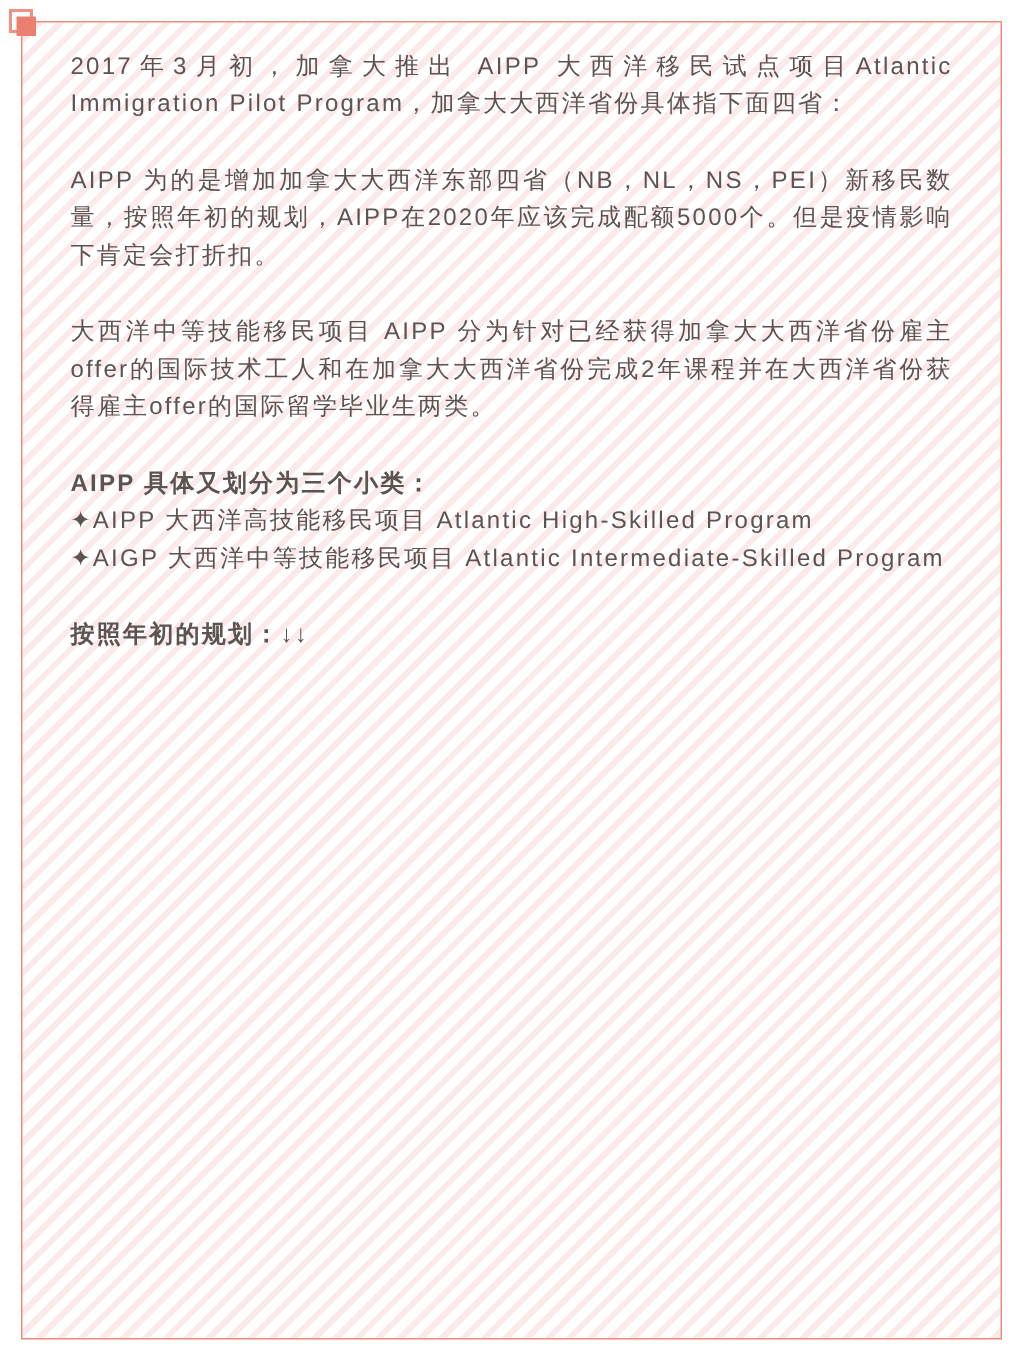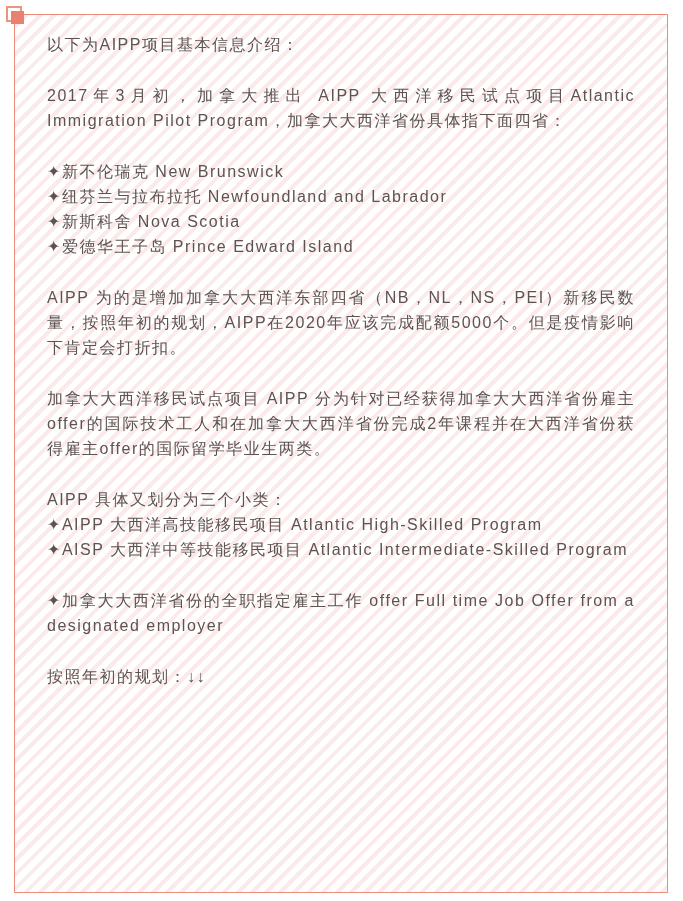--- a/index.html
+++ b/index.html
@@ -58,54 +58,46 @@
     color: #5d5351;
     text-align: justify;
   }
   .card .tight p {
     margin: 0;
   }
   .card .tight {
     margin: 0 0 26px 0;
   }
   .bold {
-    font-weight: normal;
+    font-weight: bold;
   }
 </style>
 </head>
 <body>
 
 <div class="page">
 
   <div class="corner-outline"></div>
   <div class="corner-fill"></div>
 
   <div class="card">
 
-    <p>以下为AIPP项目基本信息介绍：</p>
 
     <p>2017年3月初，加拿大推出 AIPP 大西洋移民试点项目Atlantic Immigration Pilot Program，加拿大大西洋省份具体指下面四省：</p>
 
-    <div class="tight">
-      <p>✦新不伦瑞克 New Brunswick</p>
-      <p>✦纽芬兰与拉布拉托 Newfoundland and Labrador</p>
-      <p>✦新斯科舍 Nova Scotia</p>
-      <p>✦爱德华王子岛 Prince Edward Island</p>
-    </div>
 
     <p>AIPP 为的是增加加拿大大西洋东部四省（NB，NL，NS，PEI）新移民数量，按照年初的规划，AIPP在2020年应该完成配额5000个。但是疫情影响下肯定会打折扣。</p>
 
-    <p>加拿大大西洋移民试点项目 AIPP 分为针对已经获得加拿大大西洋省份雇主offer的国际技术工人和在加拿大大西洋省份完成2年课程并在大西洋省份获得雇主offer的国际留学毕业生两类。</p>
+    <p>大西洋中等技能移民项目 AIPP 分为针对已经获得加拿大大西洋省份雇主offer的国际技术工人和在加拿大大西洋省份完成2年课程并在大西洋省份获得雇主offer的国际留学毕业生两类。</p>
 
     <div class="tight">
       <p class="bold">AIPP 具体又划分为三个小类：</p>
       <p>✦AIPP 大西洋高技能移民项目 Atlantic High-Skilled Program</p>
-      <p>✦AISP 大西洋中等技能移民项目 Atlantic Intermediate-Skilled Program</p>
+      <p>✦AIGP 大西洋中等技能移民项目 Atlantic Intermediate-Skilled Program</p>
     </div>
 
     <div class="tight">
-      <p>✦加拿大大西洋省份的全职指定雇主工作 offer Full time Job Offer from a designated employer</p>
     </div>
 
     <p class="bold">按照年初的规划：↓↓</p>
 
   </div>
 </div>
 
 </body></html>

